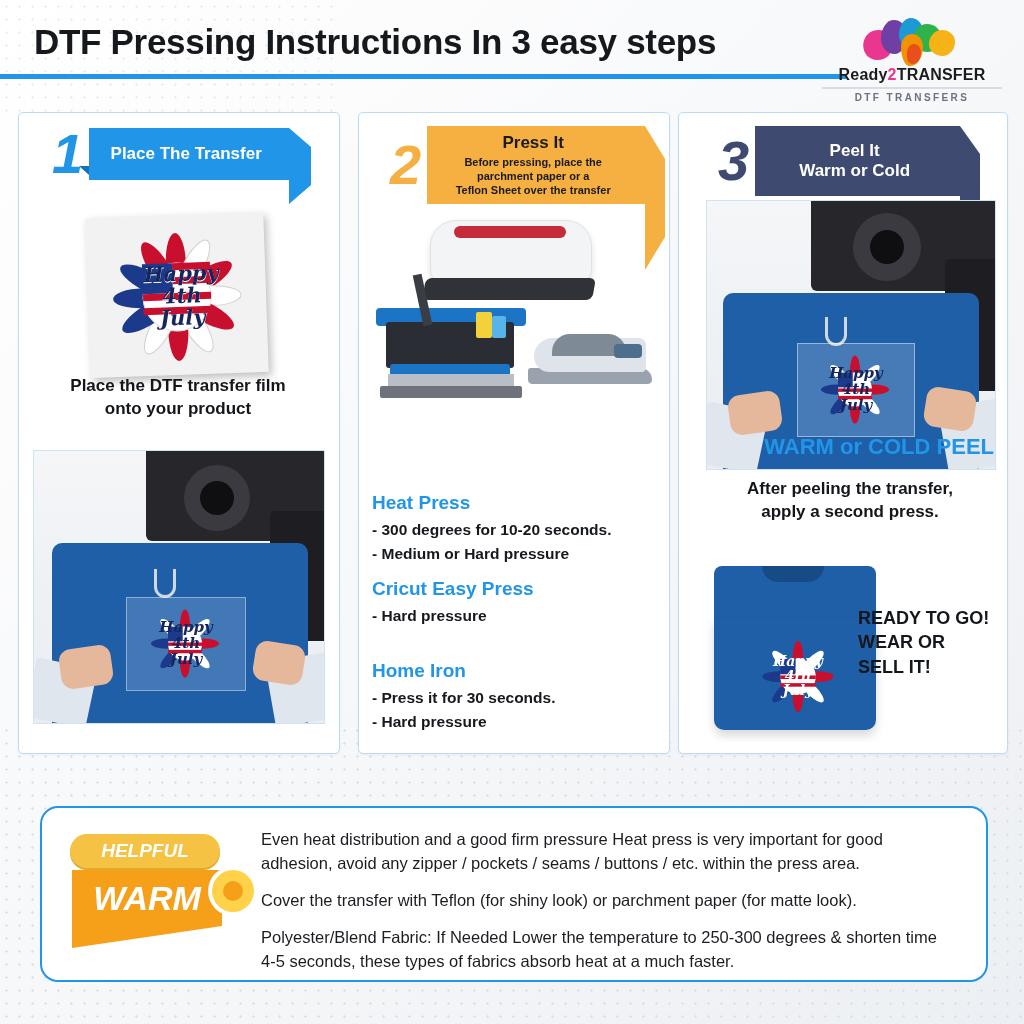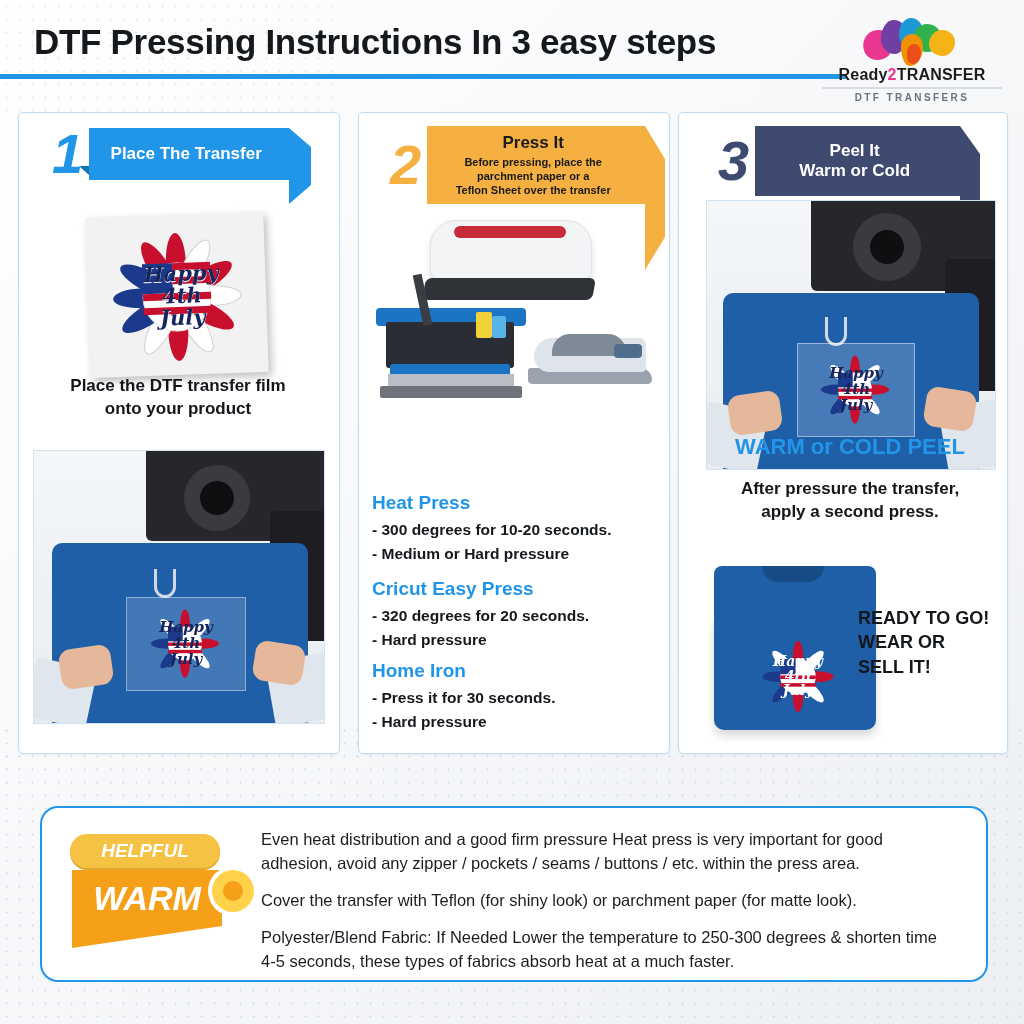--- a/index.html
+++ b/index.html
@@ -171,21 +171,21 @@
   
   .subhead{
     position:absolute;font-weight:bold;color:#2196e8;font-size:19px;
   }
   .bullets{
     position:absolute;font-weight:bold;font-size:15.5px;color:#15181c;line-height:1.55;
   }
 
   
   .peelbar{
-    position:absolute;text-align:center;font-weight:bold;color:#2196e8;font-size:22px;
+    position:absolute;text-align:right;font-weight:bold;color:#2196e8;font-size:22px;
   }
 
   
   .tips{
     position:absolute;left:40px;top:806px;width:944px;height:172px;
     background:#fff;border:2px solid #2196e8;border-radius:18px;
   }
   .tips-badge{position:absolute;left:20px;top:22px;width:190px;height:130px;}
   .tips-ribbon{
     position:absolute;left:8px;top:4px;width:150px;height:34px;background:#f5c243;
@@ -373,21 +373,20 @@
   </div>
 
   <div class="subhead" style="left:372px;top:492px;">Heat Press</div>
   <div class="bullets" style="left:372px;top:518px;">
     <div>- 300 degrees for 10-20 seconds.</div>
     <div>- Medium or Hard pressure</div>
   </div>
 
   <div class="subhead" style="left:372px;top:578px;">Cricut Easy Press</div>
   <div class="bullets" style="left:372px;top:604px;">
-    <div>- 320 degrees for 20 seconds.</div>
     <div>- Hard pressure</div>
   </div>
 
   <div class="subhead" style="left:372px;top:660px;">Home Iron</div>
   <div class="bullets" style="left:372px;top:686px;">
     <div>- Press it for 30 seconds.</div>
     <div>- Hard pressure</div>
   </div>
 
   <div class="panel" id="panel3"></div>
@@ -431,21 +430,21 @@
       </div>
     </div>
     <div class="sleeve" style="left:-6px;top:206px;width:62px;height:62px;transform:rotate(12deg);"></div>
     <div class="hand" style="left:22px;top:192px;width:52px;height:40px;transform:rotate(-8deg);"></div>
     <div class="sleeve" style="left:236px;top:202px;width:62px;height:66px;transform:rotate(-10deg);"></div>
     <div class="hand" style="left:218px;top:188px;width:50px;height:40px;transform:rotate(9deg);"></div>
   </div>
 
   <div class="peelbar" style="left:706px;top:434px;width:288px;">WARM or COLD PEEL</div>
 
-  <div class="cap" style="left:700px;top:478px;width:300px;font-size:17px;line-height:1.35;white-space:pre-line;">After pressure the transfer,
+  <div class="cap" style="left:700px;top:478px;width:300px;font-size:17px;line-height:1.35;white-space:pre-line;">After peeling the transfer,
 apply a second press.</div>
 
   <div class="img-box" style="left:700px;top:556px;width:190px;height:186px;">
     <div style="position:absolute;left:14px;top:10px;width:162px;height:60px;background:#1f5fa8;border-radius:8px 8px 0 0;"></div>
     <div style="position:absolute;left:14px;top:62px;width:162px;height:112px;background:#1f5fa8;border-radius:0 0 10px 10px;box-shadow:0 6px 10px rgba(0,0,0,.15);"></div>
     <div style="position:absolute;left:62px;top:10px;width:62px;height:16px;background:#174b86;border-radius:0 0 16px 16px;"></div>
     <div style="position:absolute;left:52px;top:74px;width:92px;height:92px;">
       <svg width="92" height="92" viewBox="0 0 146 146">
         <g transform="translate(73,74) scale(0.94)">
           <ellipse rx="9" ry="28" cy="-32" fill="#c8102e"></ellipse>

